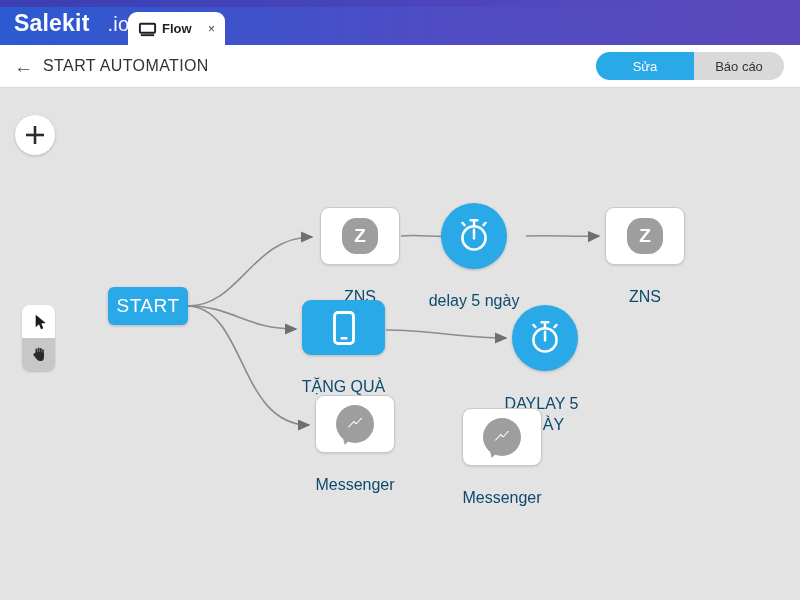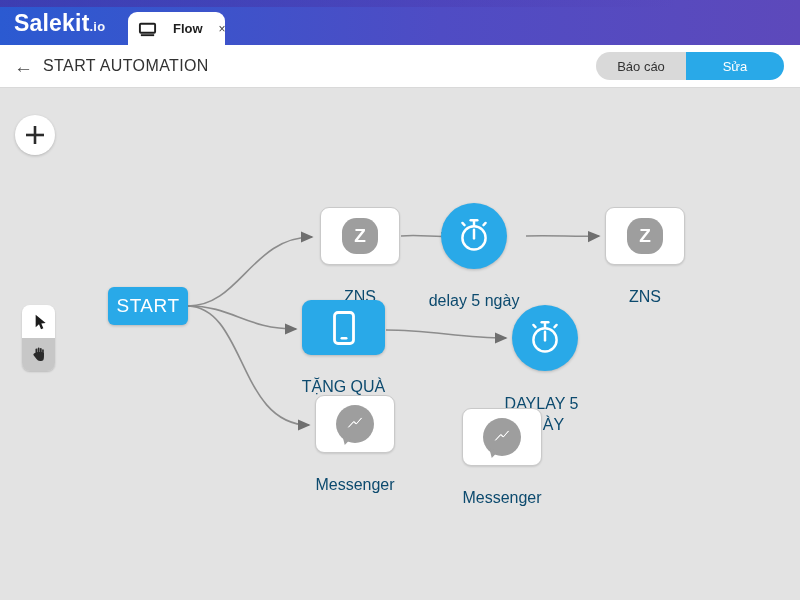--- a/index.html
+++ b/index.html
@@ -6,24 +6,24 @@
   html,body { width:800px; height:600px; overflow:hidden;
     font-family:"Liberation Sans", sans-serif; background:#e3e3e3; }
 
   
   .topbar { position:relative; width:800px; height:45px;
     background:linear-gradient(90deg,#2b5ad1 0%, #4f4cc4 55%, #5d49bb 100%); }
   .topbar-strip { position:absolute; top:0; left:0; width:100%; height:7px;
     background:linear-gradient(90deg, rgba(72,44,158,.62), rgba(93,73,187,0) 85%); }
   .logo { position:absolute; left:14px; top:10px; color:#fff; font-size:23px;
     font-weight:bold; letter-spacing:.2px; }
-  .logo .suffix { font-weight:700; font-size:13px; opacity:.95; }
+  .logo .suffix { font-weight:400; font-size:20px; opacity:.95;margin-left:18px; }
   .tab { position:absolute; left:128px; bottom:0; width:97px; height:33px;
     background:#fff; border-radius:9px 9px 0 0; display:flex; align-items:center;
-    padding:0 10px; gap:16px; }
+    padding:0 10px; gap:5px; }
   .tab-label { font-size:13px; font-weight:700; color:#1f1f1f; }
   .tab-close { margin-left:auto; font-size:12px; color:#444; line-height:1; cursor:default; }
 
   
   .header { position:relative; width:800px; height:43px; background:#fff;
     border-bottom:1px solid #d9d9d9; display:flex; align-items:center; padding:0 14px; }
   .back-btn { font-size:19px; color:#4a4a4a; margin-right:10px; line-height:1; }
   .page-title { font-size:16px; color:#323232; letter-spacing:.4px; font-weight:400; }
   .seg { margin-left:auto; margin-right:2px; display:flex; height:28px;
     border-radius:14px; overflow:hidden; }
@@ -89,22 +89,22 @@
     </span>
     <span class="tab-label">Flow</span>
     <span class="tab-close">×</span>
   </div>
 </div>
 
 <div class="header">
   <span class="back-btn">←</span>
   <span class="page-title">START AUTOMATION</span>
   <div class="seg">
+    <button class="seg-btn seg-edit">Sửa</button>
     <button class="seg-btn seg-report">Báo cáo</button>
-    <button class="seg-btn seg-edit">Sửa</button>
   </div>
 </div>
 
 <div class="canvas">
 
   <svg class="connections" width="800" height="512">
     <defs>
       <marker id="arrow" markerWidth="9" markerHeight="8" refX="7" refY="3.5" orient="auto">
         <path d="M0,0 L8,3.5 L0,7 Z" fill="#6f6f6f"></path>
       </marker>

